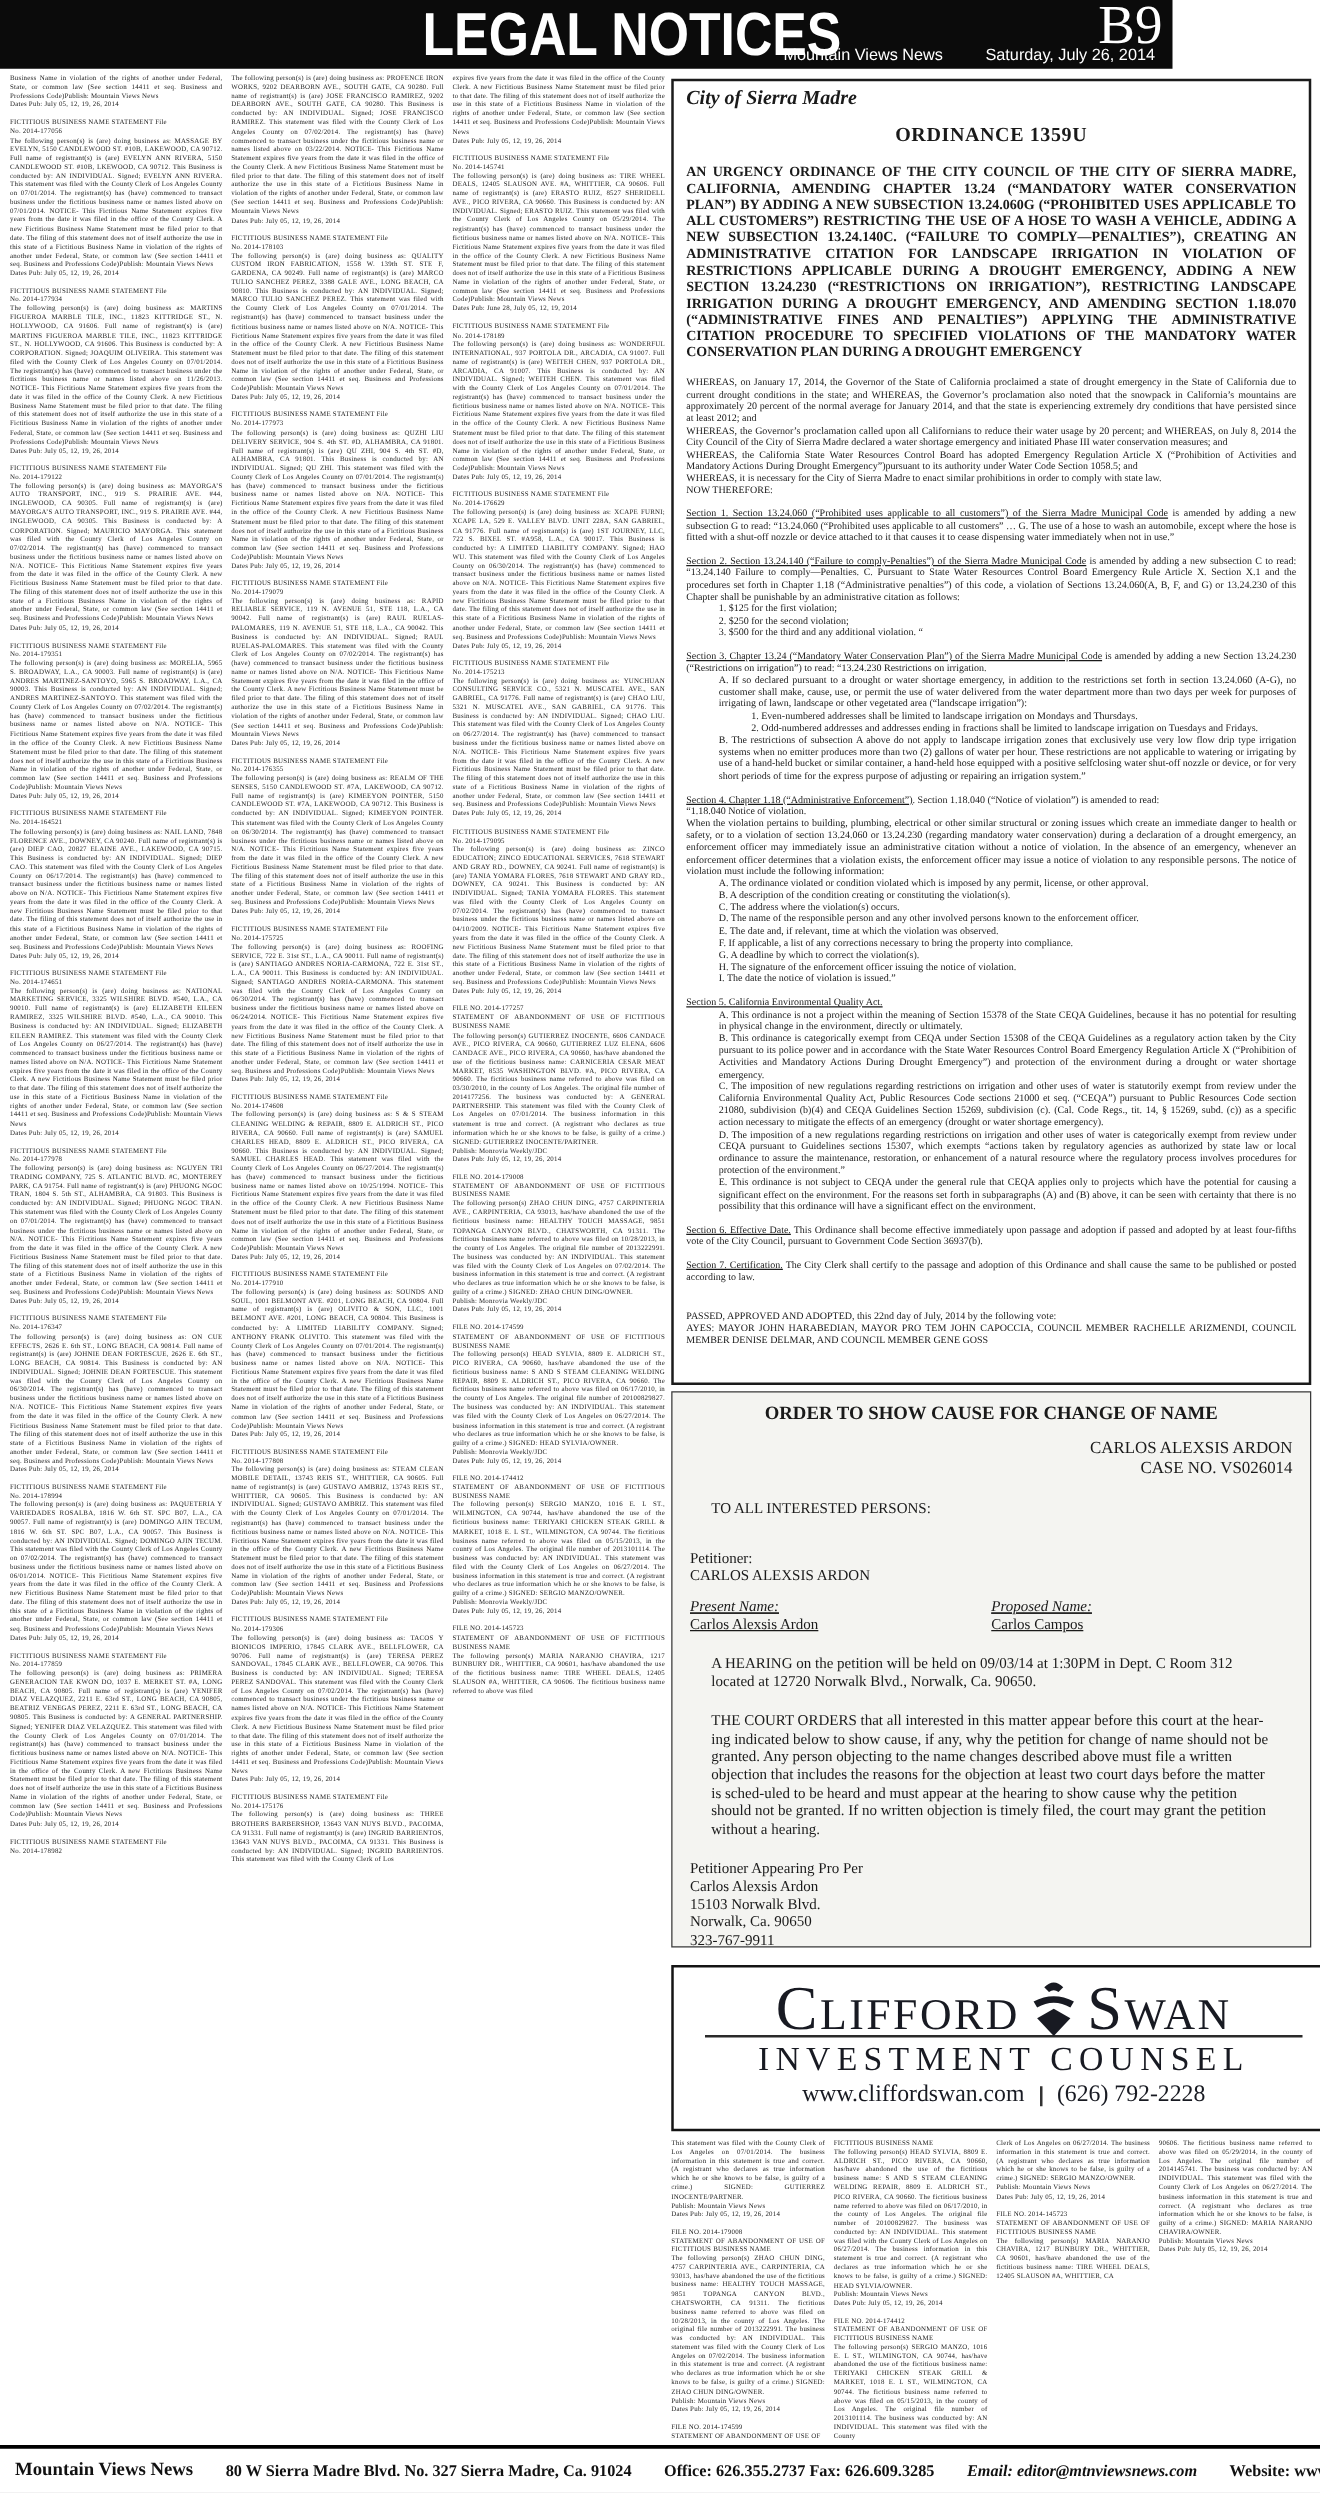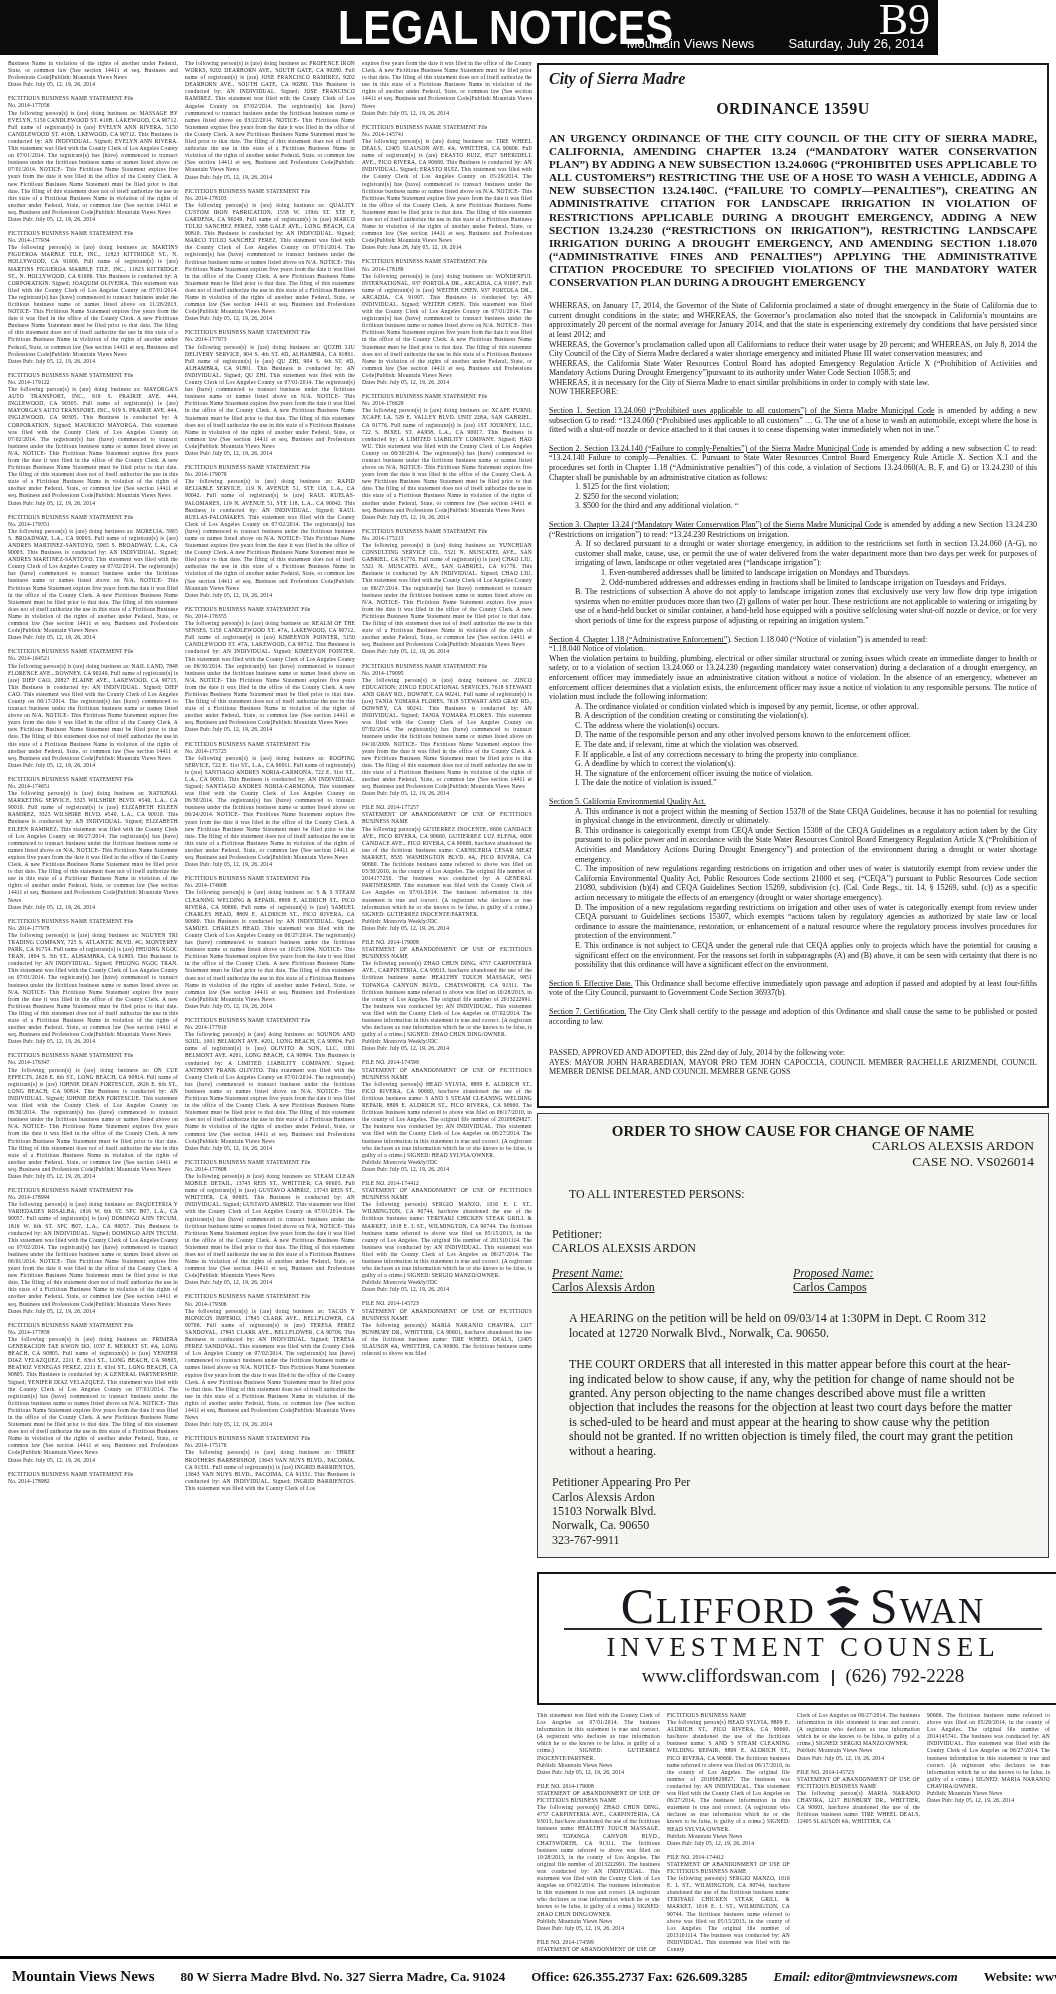--- a/index.html
+++ b/index.html
@@ -29,21 +29,21 @@
   .ord-body p:first-child{margin-top:12px;}
   .ord-body .ord-p0{margin:0;}
   .ord-body .ord-sec{margin-top:9px;}
   .ord-body .u{text-decoration:underline;font-family:Liberation Serif, serif;}
   .ord-body .ord-li{padding-left:26px;}
   .ord-body .ord-li2{padding-left:52px;}
   
   .name-change{position:absolute;left:537px;top:1113px;width:512px;height:445px;background:#f4f4f1;
                border:1.5px solid #3a3a3a;box-sizing:border-box;padding:8px 14px;overflow:hidden;
                font-size:12px;line-height:14.4px;}
-  .nc-title{text-align:center;font-weight:bold;font-size:15px;margin:2px 0 0;}
+  .nc-title{text-align:center;font-weight:bold;font-size:15px;margin:2px 0 12px;}
   .nc-right{text-align:right;font-size:13.5px;line-height:16px;}
   .nc-gap{height:8px;}
   .nc-cols{display:flex;margin:2px 0;}
   .nc-col{flex:1;text-decoration:underline;}
   .nc-label{font-style:italic;text-decoration:underline;}
   .nc-par{margin:17px;}
   
   .ad{position:absolute;left:537px;top:1572px;width:532px;height:133px;border:2.5px solid #141414;
       box-sizing:border-box;background:#fff;text-align:center;padding-top:4px;color:#181a22;}
   .ad-logo-row{display:flex;align-items:center;justify-content:center;gap:8px;height:56px;}

